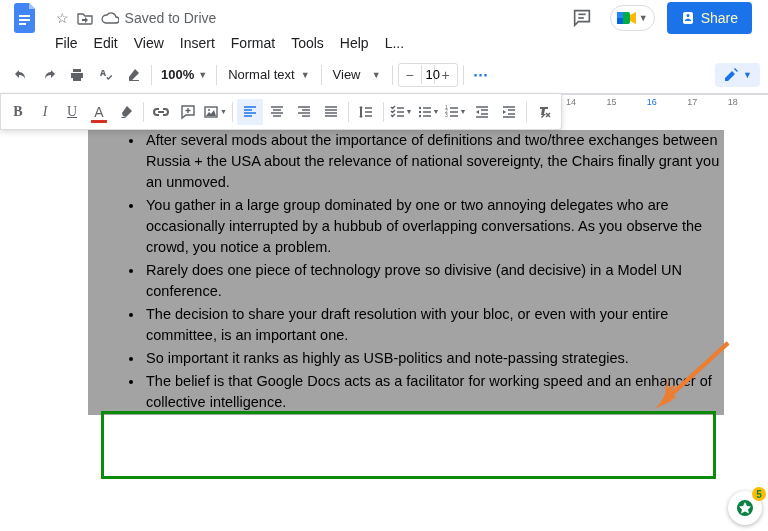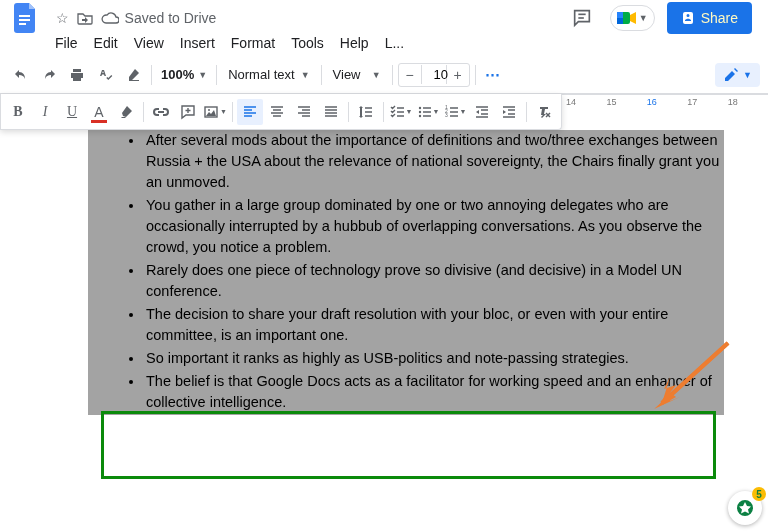--- a/index.html
+++ b/index.html
@@ -23,21 +23,21 @@
   .menu-item { font-size: 14px; color: #202124; padding: 4px 7px; border-radius: 4px; cursor: pointer; }
   
   .toolbar { display: flex; align-items: center; padding: 4px 8px; height: 38px; gap: 2px; border-bottom: 1px solid #dadce0; position: relative; }
   .tb-btn { width: 26px; height: 26px; display: flex; align-items: center; justify-content: center; color: #5f6368; border-radius: 4px; cursor: pointer; font-size: 15px; }
   .tb-sep { width: 1px; height: 20px; background: #dadce0; margin: 0 3px; }
   .zoom-sel { font-size: 13px; color: #202124; padding: 2px 4px; display: flex; align-items: center; gap: 4px; font-weight: bold; }
   .style-sel { font-size: 13px; color: #202124; padding: 2px 6px; display: flex; align-items: center; gap: 6px; min-width: 72px; }
   .font-sel { font-size: 13px; color: #202124; padding: 2px 6px; display: flex; align-items: center; gap: 6px; min-width: 60px; }
   .font-size-box { display: flex; align-items: center; border: 1px solid #dadce0; border-radius: 3px; }
   .font-size-box .sz-btn { width: 22px; height: 22px; display: flex; align-items: center; justify-content: center; color: #5f6368; cursor: pointer; font-size: 14px; }
-  .font-size-box .sz-val { width: 24px; text-align: center; font-size: 13px; border-left: 1px solid #dadce0; border-right: 1px solid #dadce0; padding: 2px 12px; }
+  .font-size-box .sz-val { width: 14px; text-align: center; font-size: 13px; border-left: 1px solid #dadce0; border-right: 1px solid #dadce0; padding: 2px 4px; }
   .more-btn { color: #1a73e8; font-weight: bold; letter-spacing: 2px; }
   .edit-mode { margin-left: auto; display: flex; align-items: center; gap: 4px; background: #e8f0fe; border-radius: 4px; padding: 4px 8px; color: #1a73e8; }
   .caret-down { font-size: 9px; color: #5f6368; }
   
   .toolbar2 { position: absolute; top: 94px; left: 0; display: flex; align-items: center; padding: 4px 4px; height: 36px; gap: 1px; background: #fff; border: 1px solid #dadce0; border-top: none; box-shadow: 0 2px 6px rgba(0,0,0,0.15); z-index: 5; border-bottom-right-radius: 4px; }
   .tb2-btn { width: 26px; height: 26px; display: flex; align-items: center; justify-content: center; color: #5f6368; border-radius: 2px; cursor: pointer; font-size: 14px; }
   .tb2-btn.active { background: #e8f0fe; color: #1a73e8; }
   .tb2-btn.bold { font-weight: bold; font-family: serif; }
   .tb2-btn.italic { font-style: italic; font-family: serif; }
   .tb2-btn.underline { text-decoration: underline; font-family: serif; }

